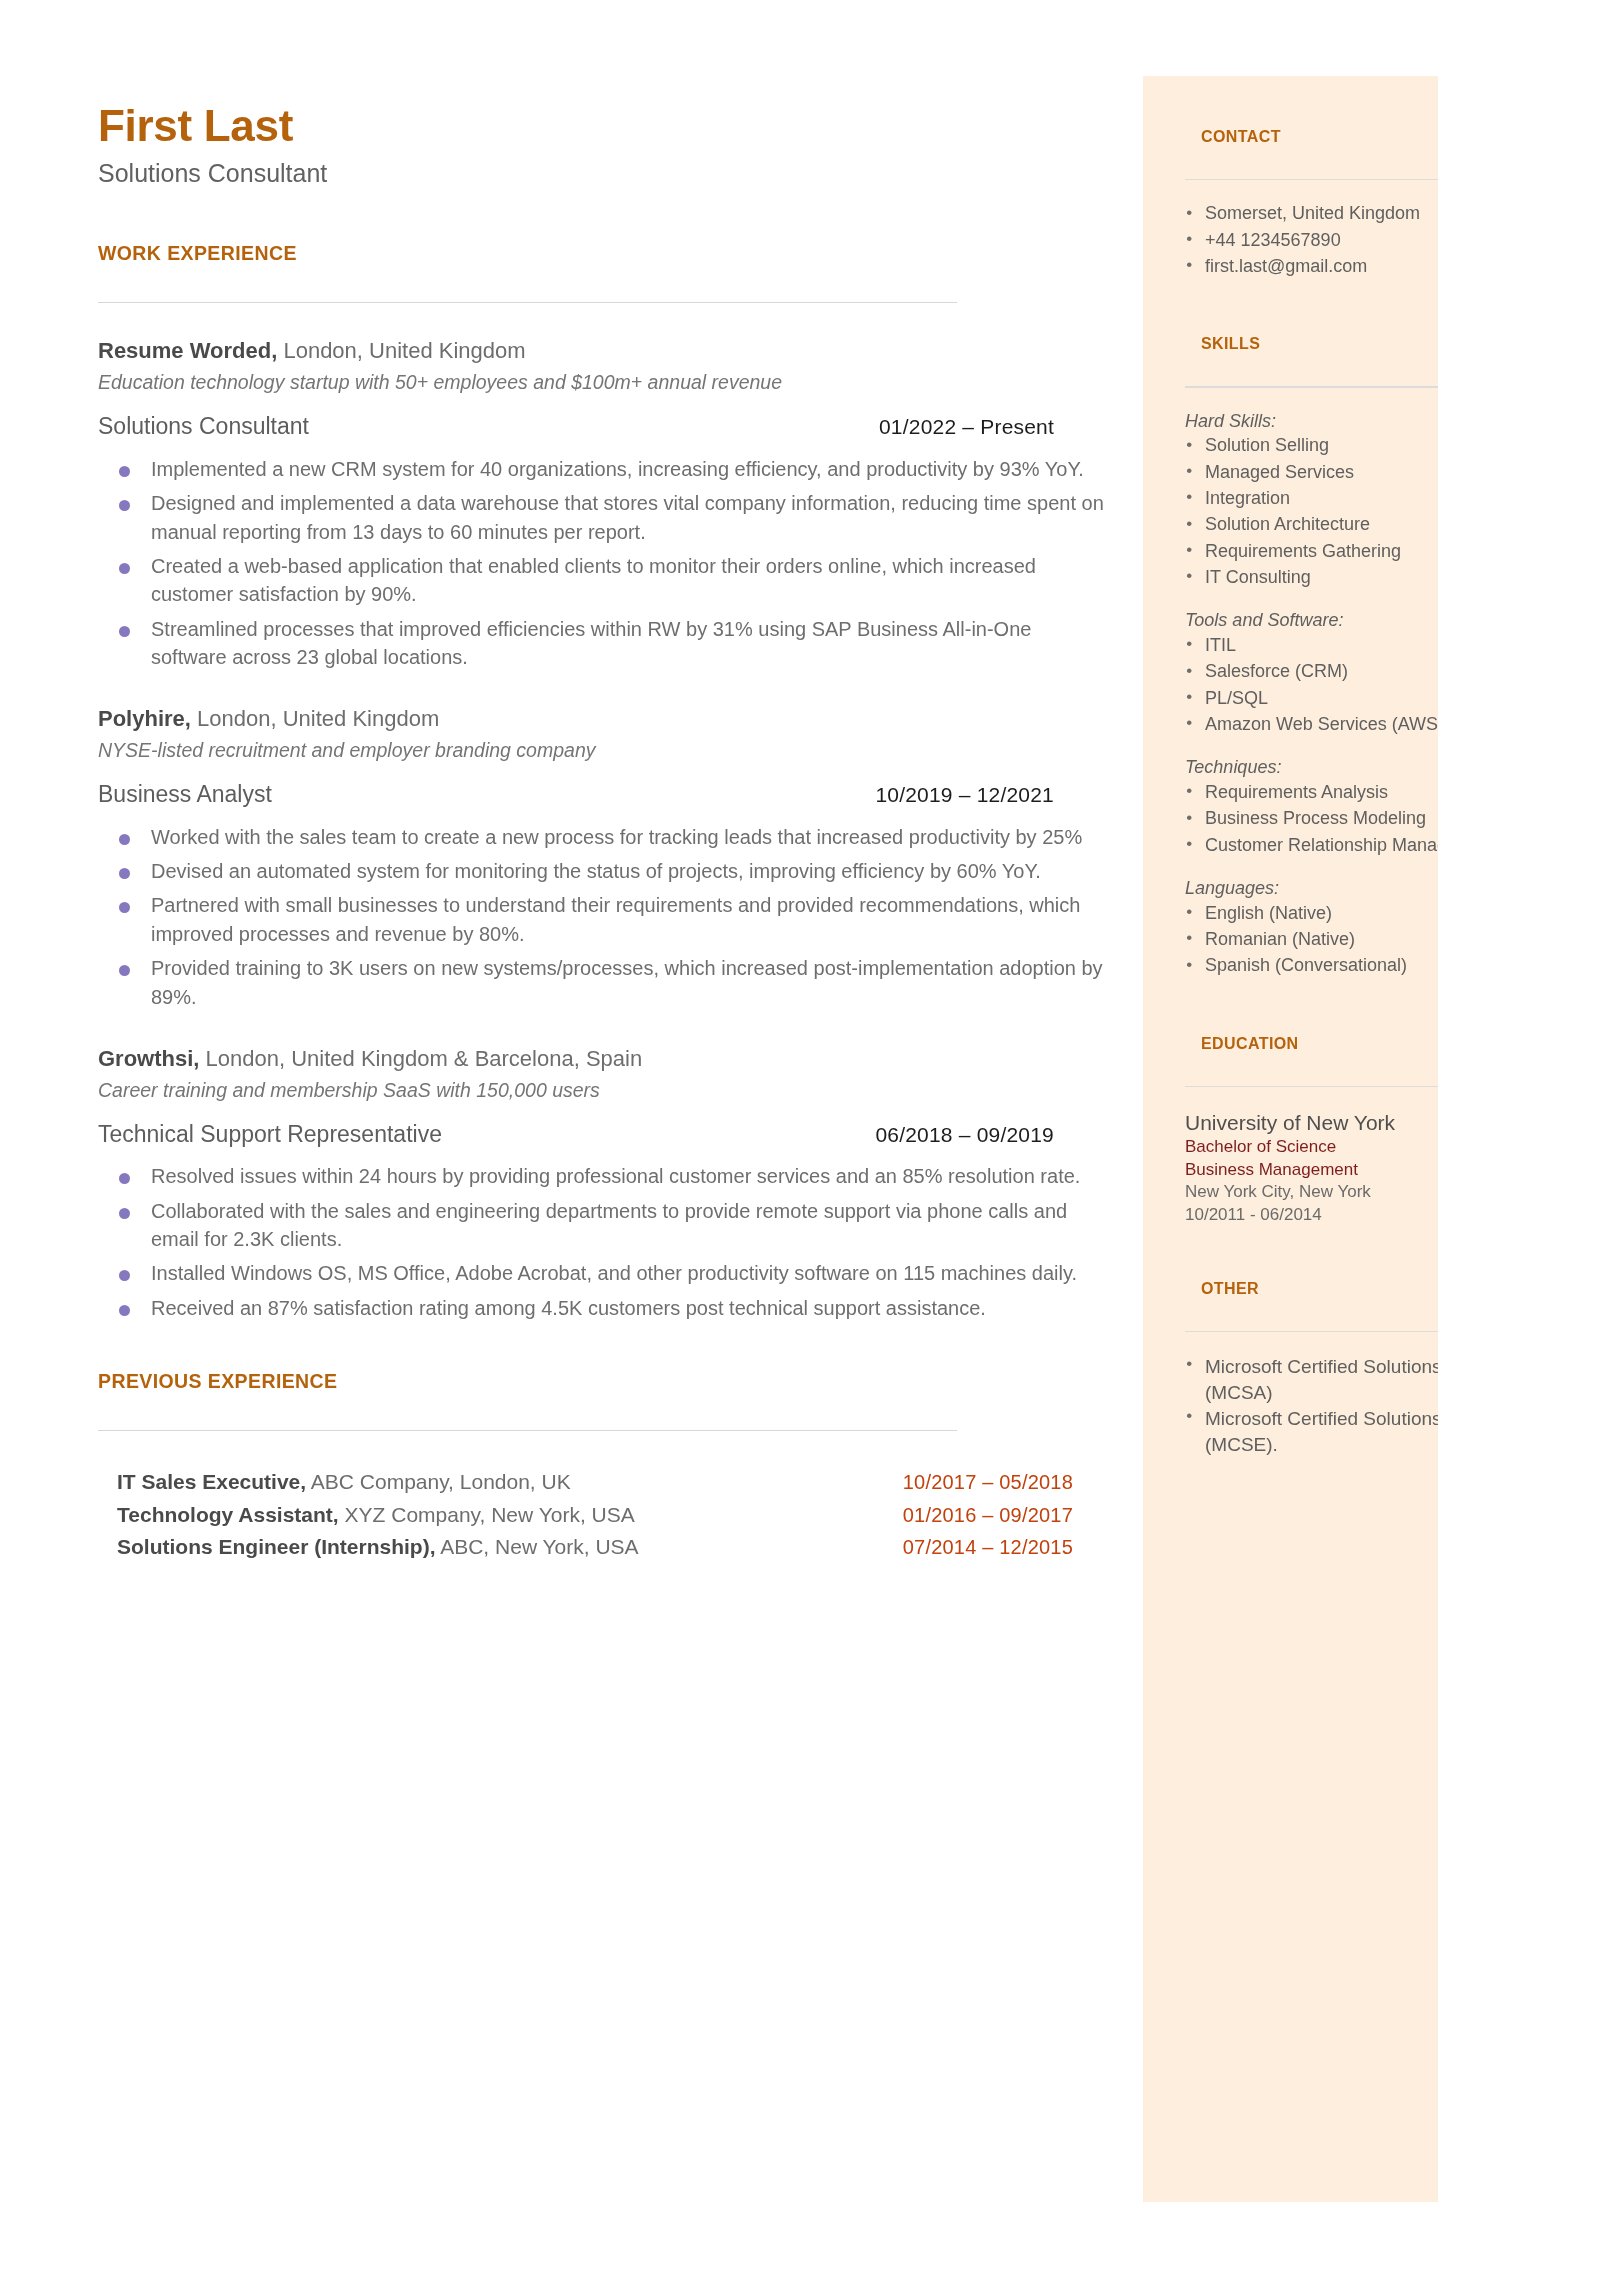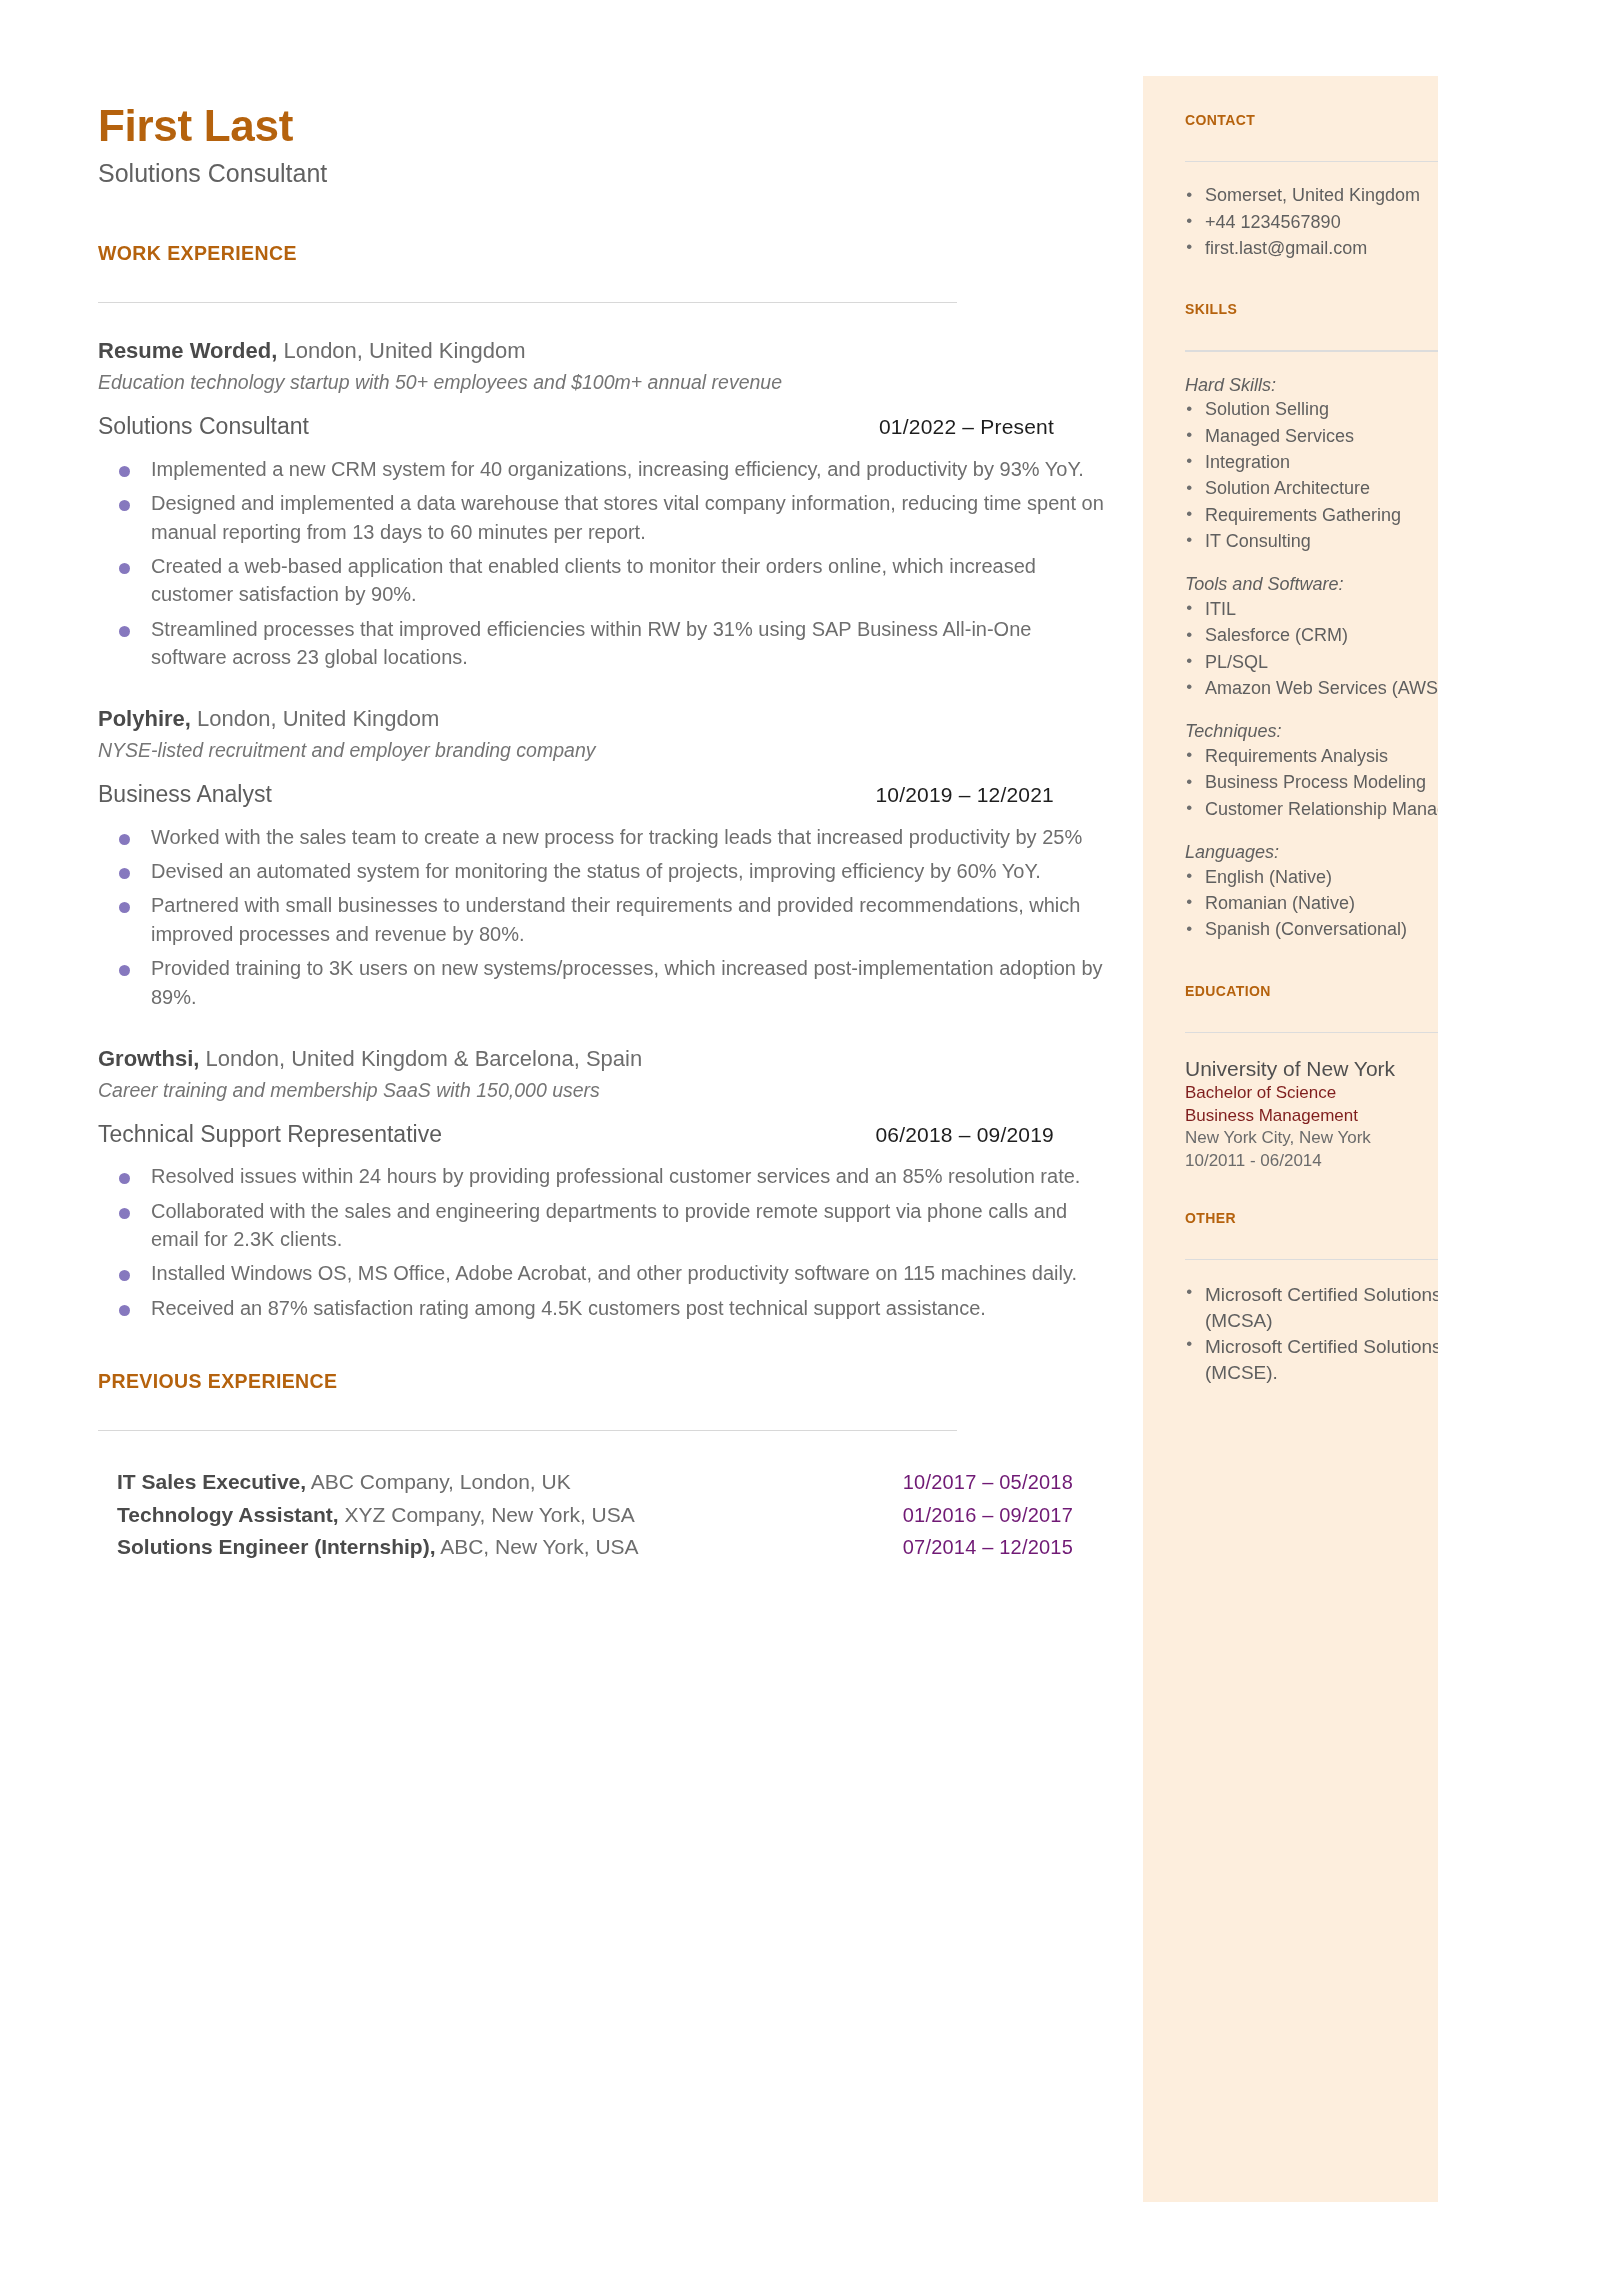--- a/index.html
+++ b/index.html
@@ -155,39 +155,39 @@
     font-size: 21px;
     color: #6d6d6d;
     line-height: 1.42;
   }
   .prev-left b {
     color: #4a4a4a;
     font-weight: 700;
   }
   .prev-dates {
     font-size: 20px;
-    color: #701a75;
+    color: #c2410c;
     white-space: nowrap;
     letter-spacing: 0.2px;
   }
 
   
   .side-col {
     position: absolute;
     left: 1185px;
     top: 112px;
     width: 345px;
   }
   .side-head {
-    font-size: 14px;
+    font-size: 16px;
     font-weight: 700;
     color: #b5620d;
     letter-spacing: 0.4px;
     text-transform: uppercase;
-    margin: 0;
+    margin: 16px;
   }
   .side-rule {
     height: 1.3px;
     background: #dcdcdc;
     margin-top: 33px;
     width: 336px;
   }
   .side-block { margin-top: 22px; }
 
   ul.side-list {

